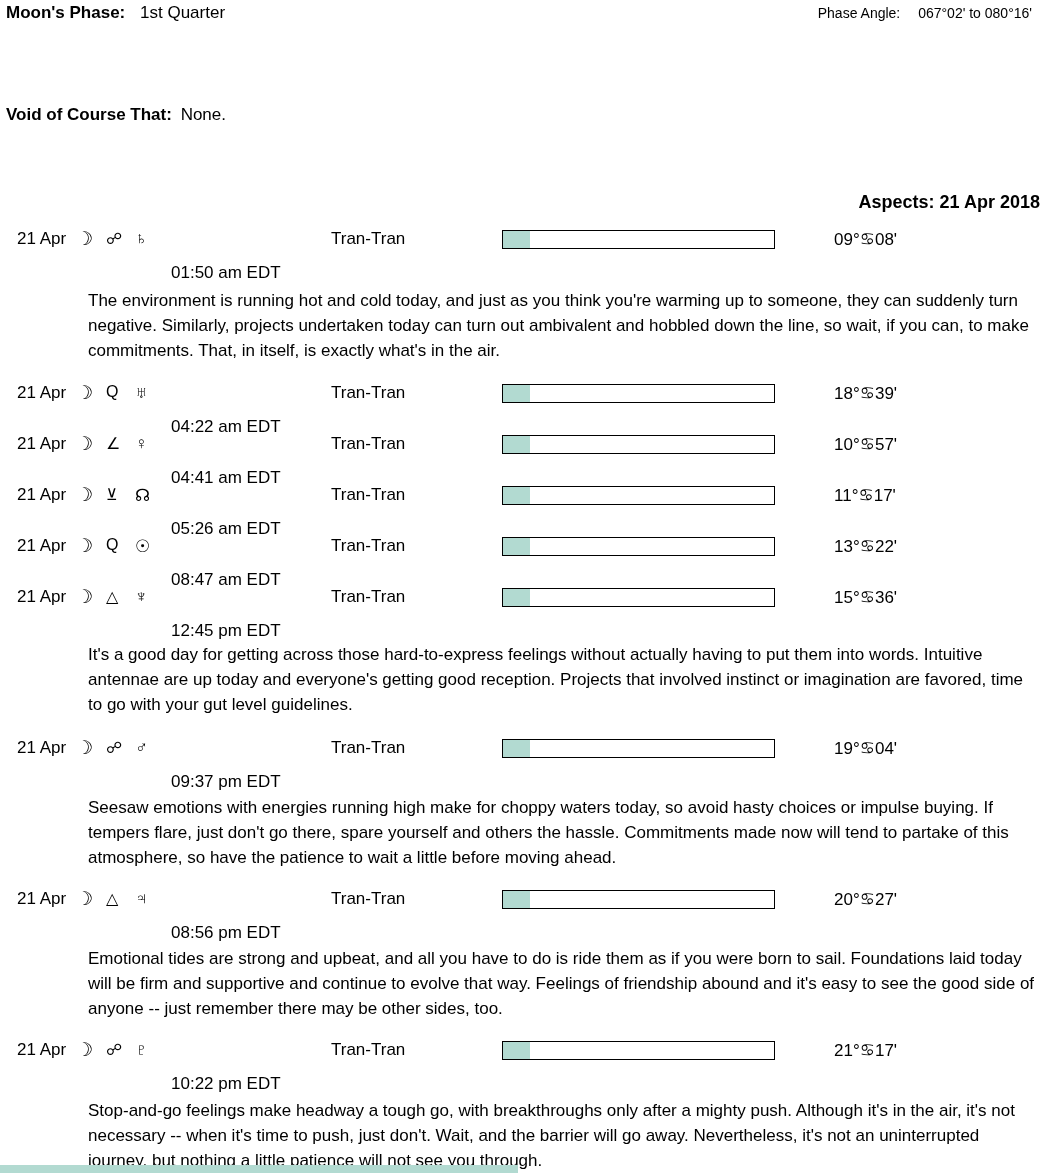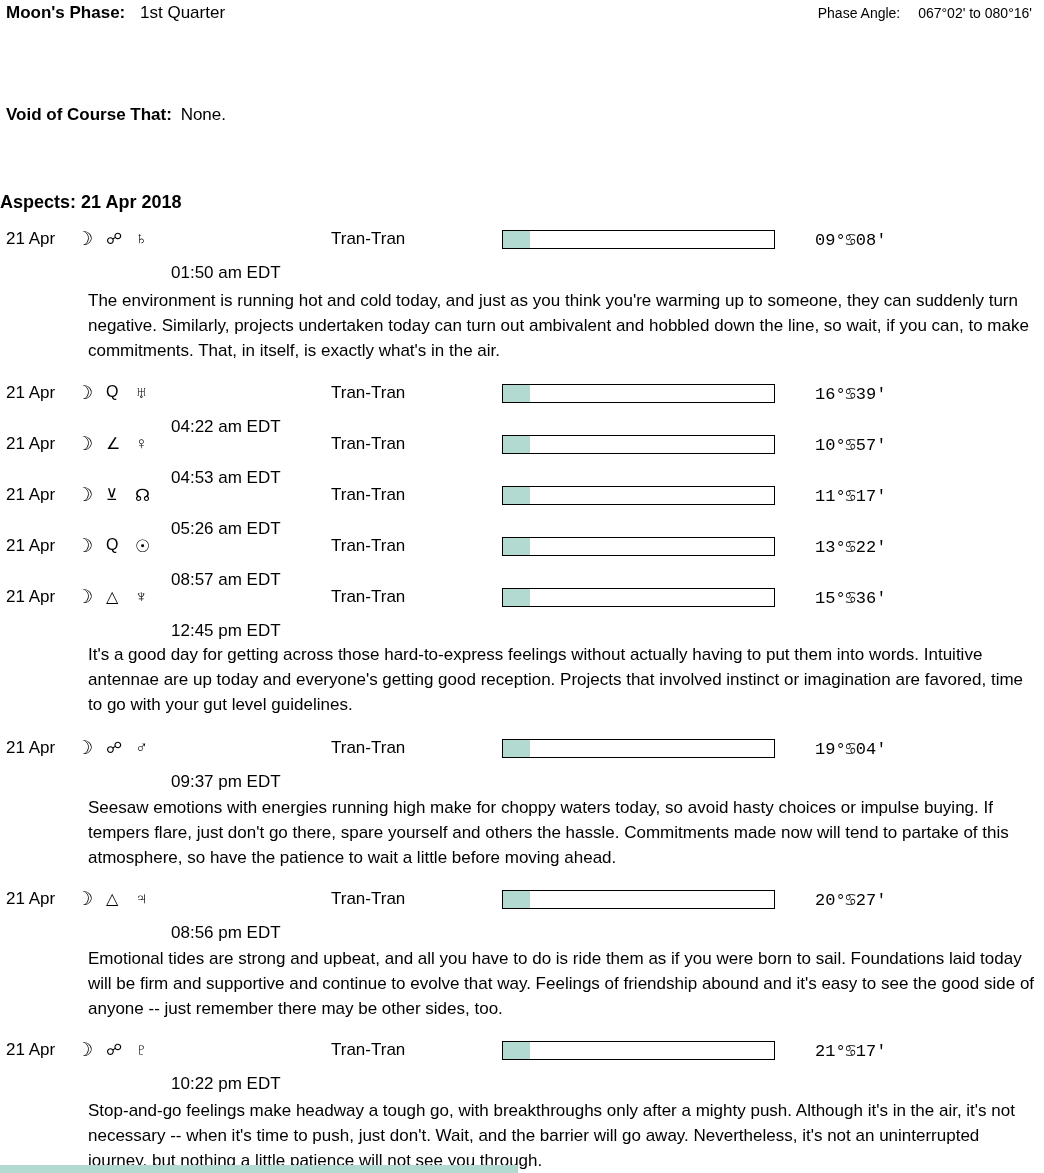--- a/index.html
+++ b/index.html
@@ -11,37 +11,37 @@
   .page { position: relative; width: 1040px; height: 1173px; }
 
   .hline { position: absolute; left: 6px; font-size: 17px; white-space: nowrap; }
   .blabel { font-weight: bold; }
   .hval { margin-left: 10px; font-weight: normal; }
 
   .phase-angle { position: absolute; top: 5px; right: 8px; font-size: 14px; white-space: nowrap; }
 
   .aspects-title {
     position: absolute; top: 192px; left: 0; width: 100%;
-    text-align: left; font-weight: bold; font-size: 18px;
+    text-align: right; font-weight: bold; font-size: 18px;
   }
 
   .arow { position: absolute; left: 0; width: 100%; height: 24px; font-size: 17px; }
   .arow span { position: absolute; top: 0; white-space: nowrap; }
-  .c-date   { left: 6px; }
+  .c-date   { left: 17px; }
   .c-moon   { left: 76px;  font-size: 19px; top: -2px !important; }
   .c-asp    { left: 106px; font-size: 16px; }
   .c-planet { left: 135px; font-size: 17px; }
   .c-time   { left: 171px; margin-top: 34px; }
   .c-type   { left: 331px; }
   .c-bar {
     left: 502px; top: 1px !important; width: 271px; height: 17px;
     border: 1.5px solid #000; background: #ffffff; display: inline-block;
   }
   .c-bar .fill { position: absolute; left: 0; top: 0; height: 100%; display: inline-block; }
-  .c-pos    { left: 815px; font-family: Liberation Mono, monospace; }
+  .c-pos    { left: 834px; }
 
   .desc {
     position: absolute; left: 88px; width: 952px;
     font-size: 17px; line-height: 25px; margin-top: 31px;
   }
 
   .bottom-strip { position: absolute; left: 0; top: 1165px; width: 518px; height: 8px; }
 </style>
 </head>
 <body>
@@ -83,29 +83,29 @@
   <div class="arow" style="top:383px">
     <span class="c-date">21 Apr</span>
     <span class="c-moon">☽</span>
     <span class="c-asp">Q</span>
     <span class="c-planet">♅</span>
     <span class="c-time">04:22 am EDT</span>
     <span class="c-type">Tran-Tran</span>
     <span class="c-bar">
         <span class="fill" style="width: 10%; background: rgb(178, 218, 209);"></span>
       </span>
-    <span class="c-pos">16°♋39'</span>
+    <span class="c-pos">18°♋39'</span>
   </div>
 
   <div class="arow" style="top:434px">
     <span class="c-date">21 Apr</span>
     <span class="c-moon">☽</span>
     <span class="c-asp">∠</span>
     <span class="c-planet">♀</span>
-    <span class="c-time">04:53 am EDT</span>
+    <span class="c-time">04:41 am EDT</span>
     <span class="c-type">Tran-Tran</span>
     <span class="c-bar">
         <span class="fill" style="width: 10%; background: rgb(178, 218, 209);"></span>
       </span>
     <span class="c-pos">10°♋57'</span>
   </div>
 
   <div class="arow" style="top:485px">
     <span class="c-date">21 Apr</span>
     <span class="c-moon">☽</span>
@@ -117,21 +117,21 @@
         <span class="fill" style="width: 10%; background: rgb(178, 218, 209);"></span>
       </span>
     <span class="c-pos">11°♋17'</span>
   </div>
 
   <div class="arow" style="top:536px">
     <span class="c-date">21 Apr</span>
     <span class="c-moon">☽</span>
     <span class="c-asp">Q</span>
     <span class="c-planet">☉</span>
-    <span class="c-time">08:57 am EDT</span>
+    <span class="c-time">08:47 am EDT</span>
     <span class="c-type">Tran-Tran</span>
     <span class="c-bar">
         <span class="fill" style="width: 10%; background: rgb(178, 218, 209);"></span>
       </span>
     <span class="c-pos">13°♋22'</span>
   </div>
 
   <div class="arow" style="top:587px">
     <span class="c-date">21 Apr</span>
     <span class="c-moon">☽</span>

